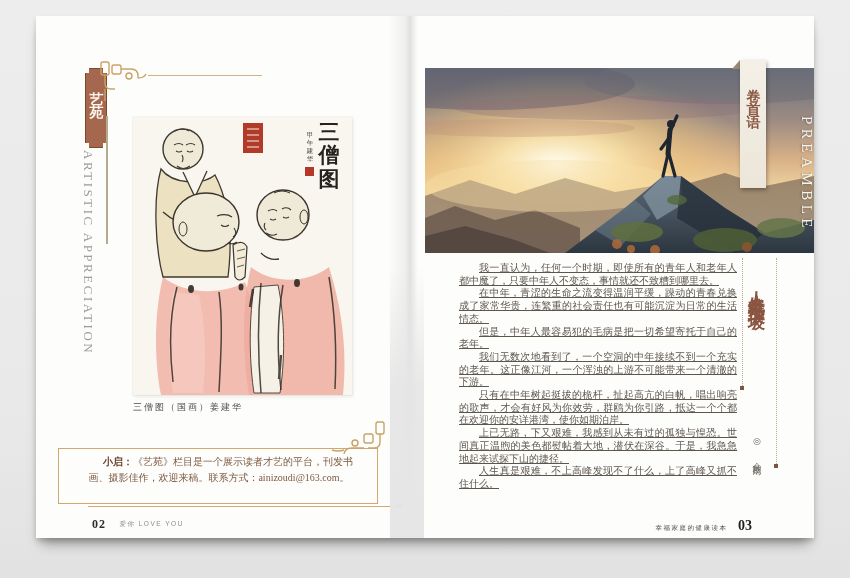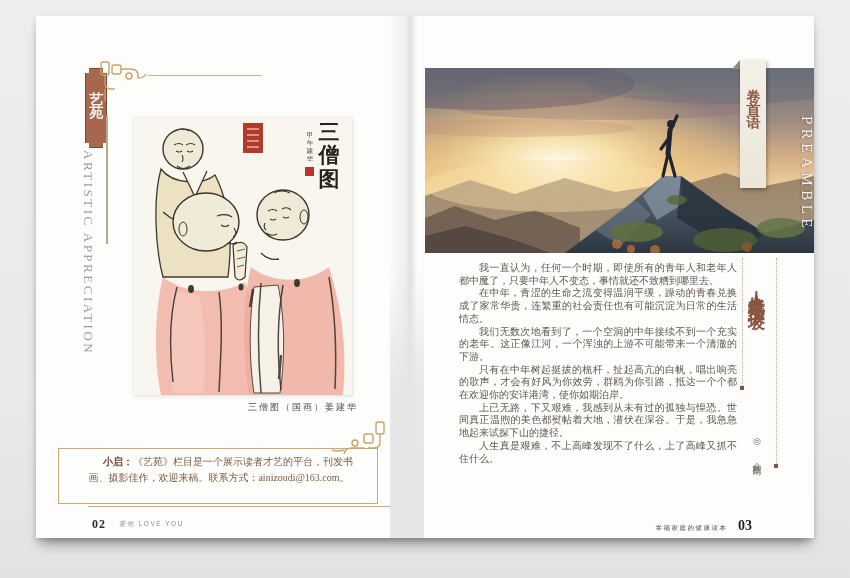--- a/index.html
+++ b/index.html
@@ -39,21 +39,21 @@
     font-family:"Liberation Serif","DejaVu Serif",serif;white-space:nowrap;
   }
   .ornament-top{position:absolute;left:62px;top:44px;}
   .ornament-top-line{position:absolute;left:112px;top:59px;width:114px;height:1px;background:#cdb387;}
   .tan-rule{position:absolute;left:70px;top:100px;width:2px;height:128px;background:#b4aa8d;}
   .painting{
     position:absolute;left:97px;top:101px;width:219px;height:278px;
     background:#f8f6ef;box-shadow:0 0 0 1px rgba(0,0,0,.03),1px 2px 4px rgba(0,0,0,.08);
   }
   .painting-caption{
-    position:absolute;left:103px;top:385px;width:219px;text-align:right;
+    position:absolute;left:97px;top:385px;width:219px;text-align:left;
     font-size:9px;color:#4c4c4c;letter-spacing:2px;
     font-family:"Liberation Serif","DejaVu Serif",serif;
   }
   .notice-frame{
     position:absolute;left:22px;top:432px;width:318px;height:54px;
     border:1px solid #cfa96e;
   }
   .notice-underline{position:absolute;left:52px;top:490px;width:312px;height:1px;background:#cfa96e;}
   .notice-dot{position:absolute;left:361px;top:487px;width:5px;height:5px;background:#8a6848;}
   .ornament-bottom{position:absolute;left:294px;top:404px;}
@@ -102,21 +102,21 @@
   .article-author{
     position:absolute;left:714px;top:420px;height:70px;
     writing-mode:vertical-rl;color:#6f6a63;font-size:9px;letter-spacing:3px;
     font-family:"Liberation Serif","DejaVu Serif",serif;white-space:nowrap;
   }
   .article-body{
     position:absolute;left:423px;top:246px;width:278px;
     font-size:10px;line-height:12.7px;color:#5d564d;text-align:justify;
     font-family:"Liberation Serif","DejaVu Serif",serif;
   }
-  .article-body p{margin:0;text-indent:2em;}
+  .article-body p{margin:0;text-indent:2em;text-decoration:underline;}
   .footer-right{position:absolute;left:420px;top:500px;width:296px;text-align:right;}
   .footer-right .tag{font-size:6.5px;color:#4e4e4e;letter-spacing:1.5px;font-family:"Liberation Serif","DejaVu Serif",serif;}
   .footer-right .num{font-size:14px;font-weight:bold;color:#1f1f1f;margin-left:6px;font-family:"Liberation Serif","DejaVu Serif",serif;}
 </style>
 </head>
 <body>
 
 <div class="spread">
 
   <div>
@@ -315,20 +315,21 @@
     <div class="dot-rule dot-rule-b"></div>
     <div class="rule-end rule-end-a"></div>
     <div class="rule-end rule-end-b"></div>
 
     <div class="article-title">人生就是上坡下坡</div>
     <div class="article-author">◎ 余秋雨</div>
 
     <div class="article-body">
       <p>我一直认为，任何一个时期，即使所有的青年人和老年人都中魔了，只要中年人不变态，事情就还不致糟到哪里去。</p>
       <p>在中年，青涩的生命之流变得温润平缓，躁动的青春兑换成了家常华贵，连繁重的社会责任也有可能沉淀为日常的生活情态。</p>
+      <p>但是，中年人最容易犯的毛病是把一切希望寄托于自己的老年。</p>
       <p>我们无数次地看到了，一个空洞的中年接续不到一个充实的老年。这正像江河，一个浑浊的上游不可能带来一个清澈的下游。</p>
       <p>只有在中年树起挺拔的桅杆，扯起高亢的白帆，唱出响亮的歌声，才会有好风为你效劳，群鸥为你引路，抵达一个个都在欢迎你的安详港湾，使你如期泊岸。</p>
       <p>上已无路，下又艰难，我感到从未有过的孤独与惶恐。世间真正温煦的美色都熨帖着大地，潜伏在深谷。于是，我急急地起来试探下山的捷径。</p>
       <p>人生真是艰难，不上高峰发现不了什么，上了高峰又抓不住什么。</p>
 
     </div>
 
     <div class="footer-right">
       <span class="tag">幸福家庭的健康读本</span>
       <span class="num">03</span>

